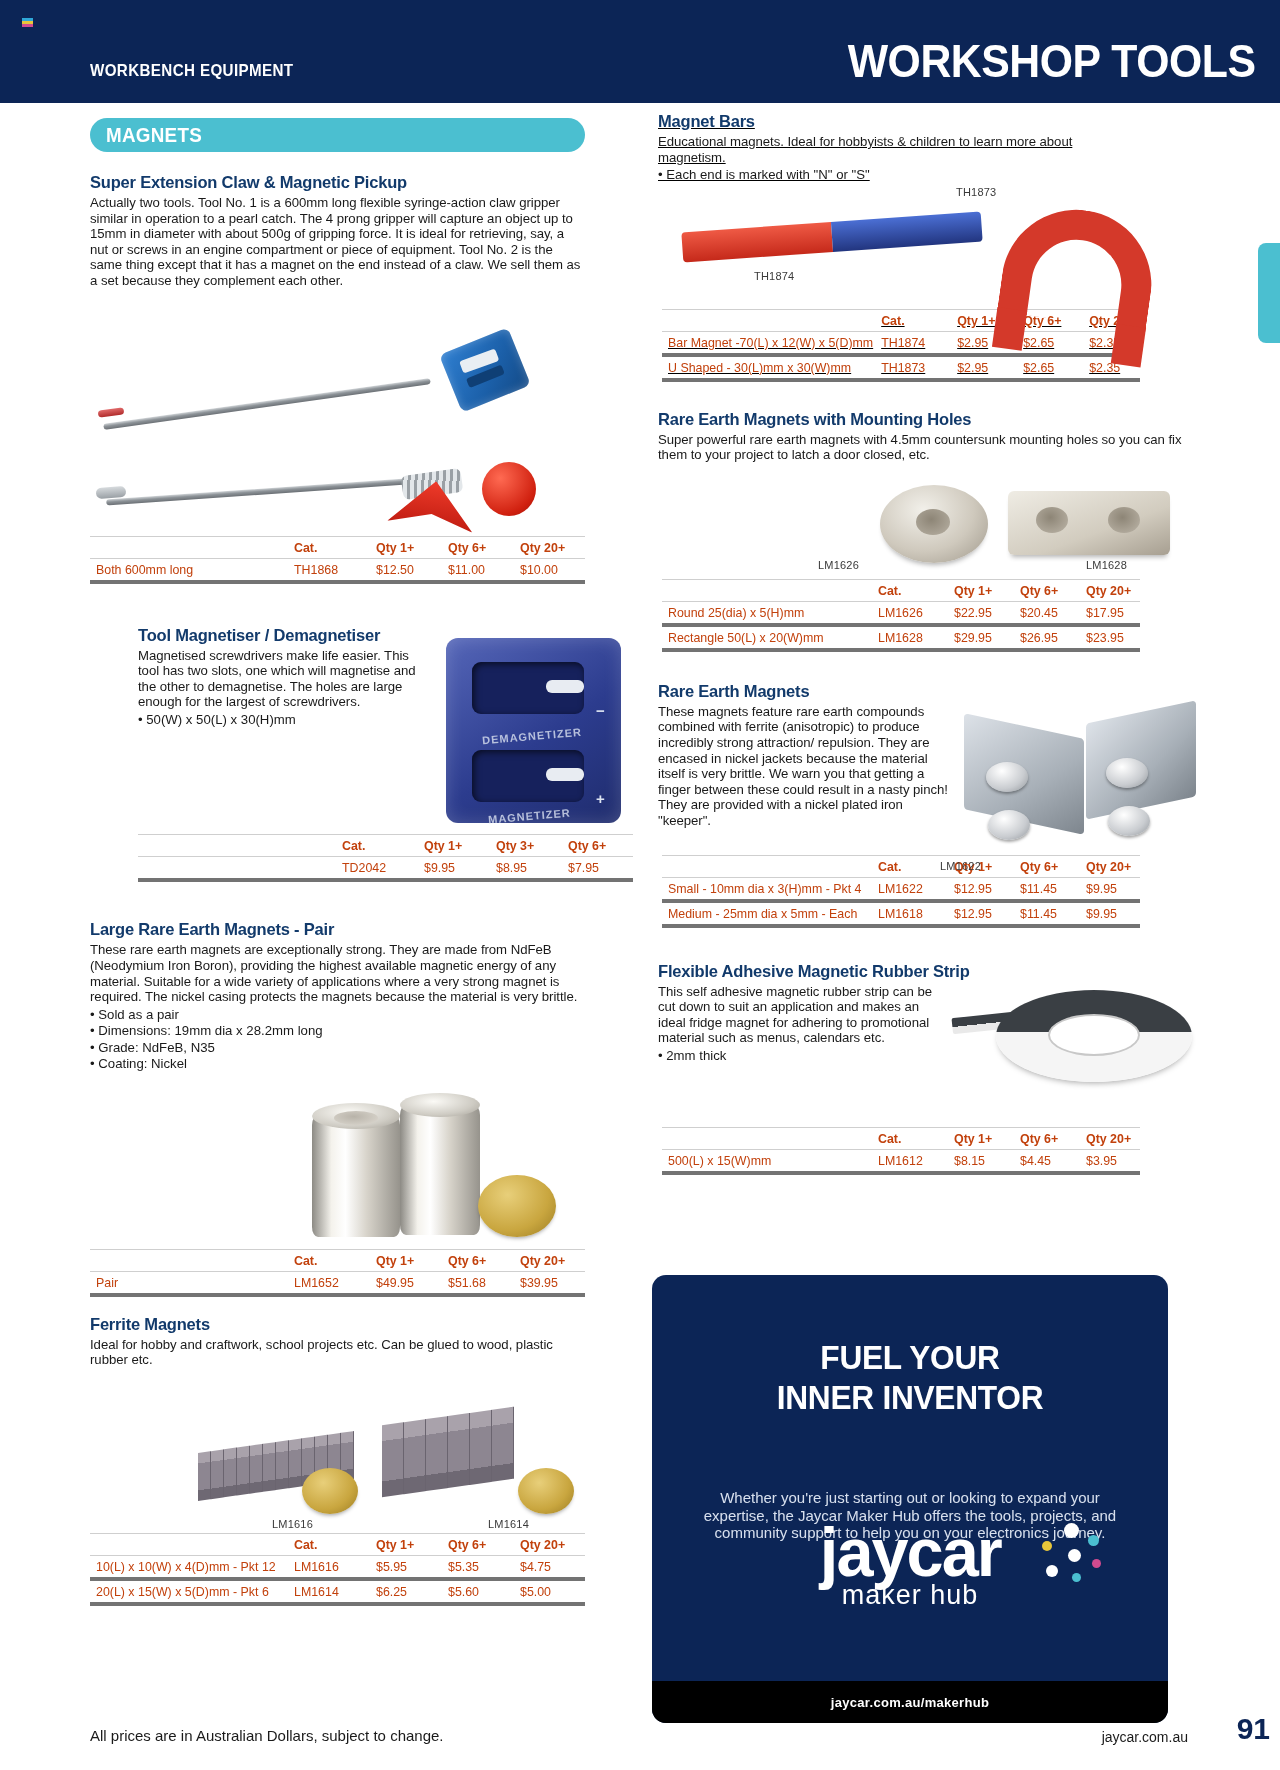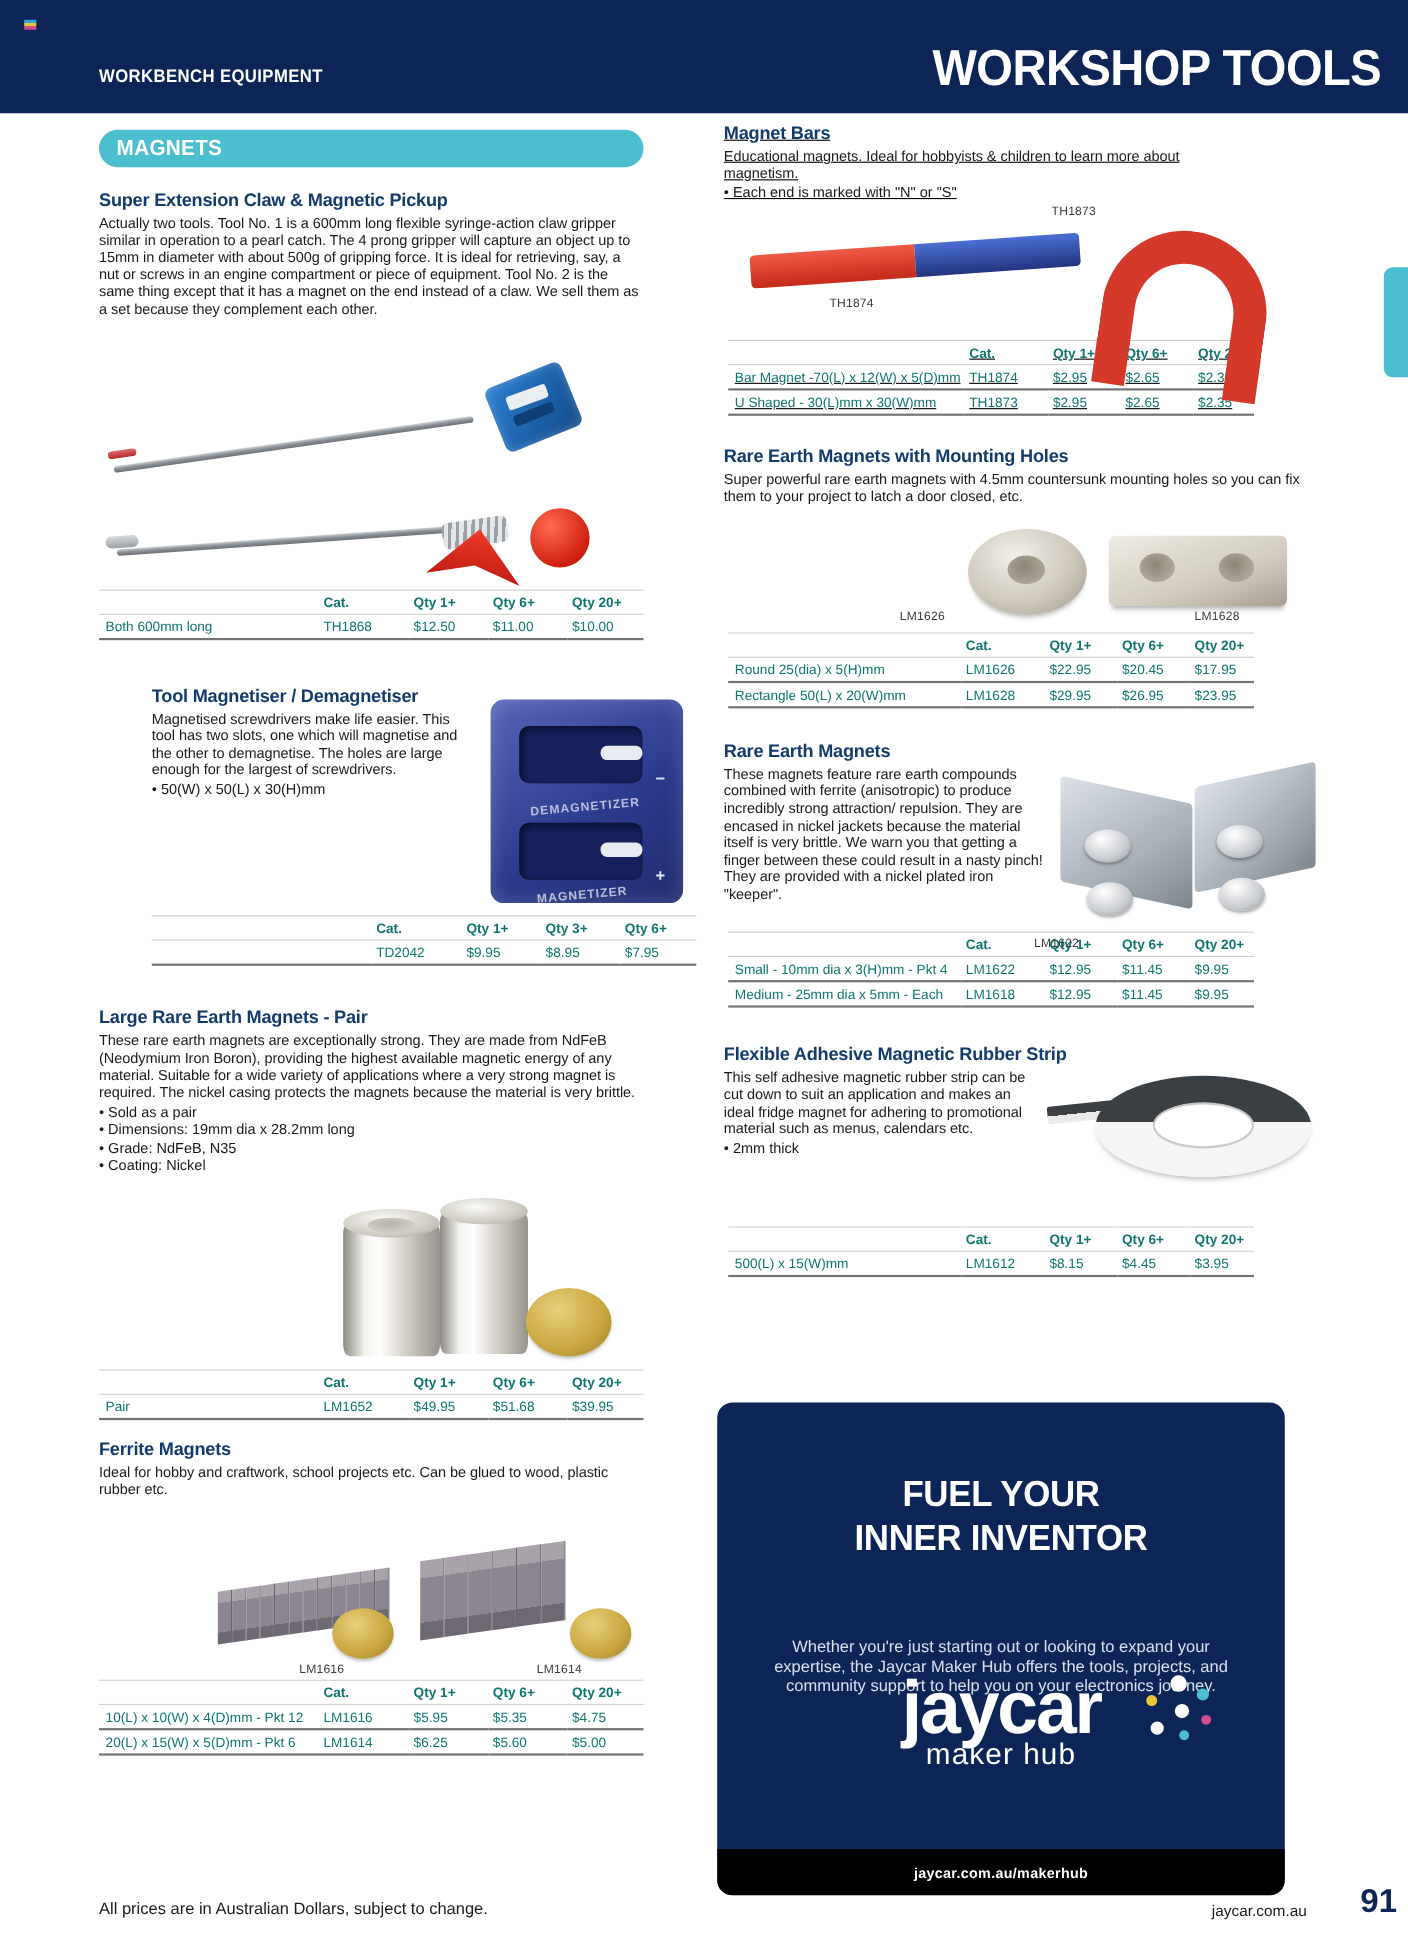--- a/index.html
+++ b/index.html
@@ -110,33 +110,33 @@
     color: #1a1a1a;
     font-size: 13.2px;
     line-height: 16.5px;
     margin-top: 2px;
   }
 
   
   table.price {
     border-collapse: collapse;
     font-size: 12.4px;
-    color: #0f766e;
+    color: #c2410c;
   }
   table.price th {
     font-weight: bold;
     text-align: left;
     padding: 4px 4px 3px 4px;
     border-top: 1px solid #cfcfcf;
     border-bottom: 1px solid #cfcfcf;
     white-space: nowrap;
   }
   table.price td {
     padding: 4px 4px 3px 4px;
-    border-bottom: 2px solid #737373;
+    border-bottom: 4px solid #737373;
     white-space: nowrap;
   }
   table.price tr td:first-child, table.price tr th:first-child {
     padding-left: 6px;
   }
 
   
   .imgbox { position: relative; }
   .cat-code {
     position: absolute;

